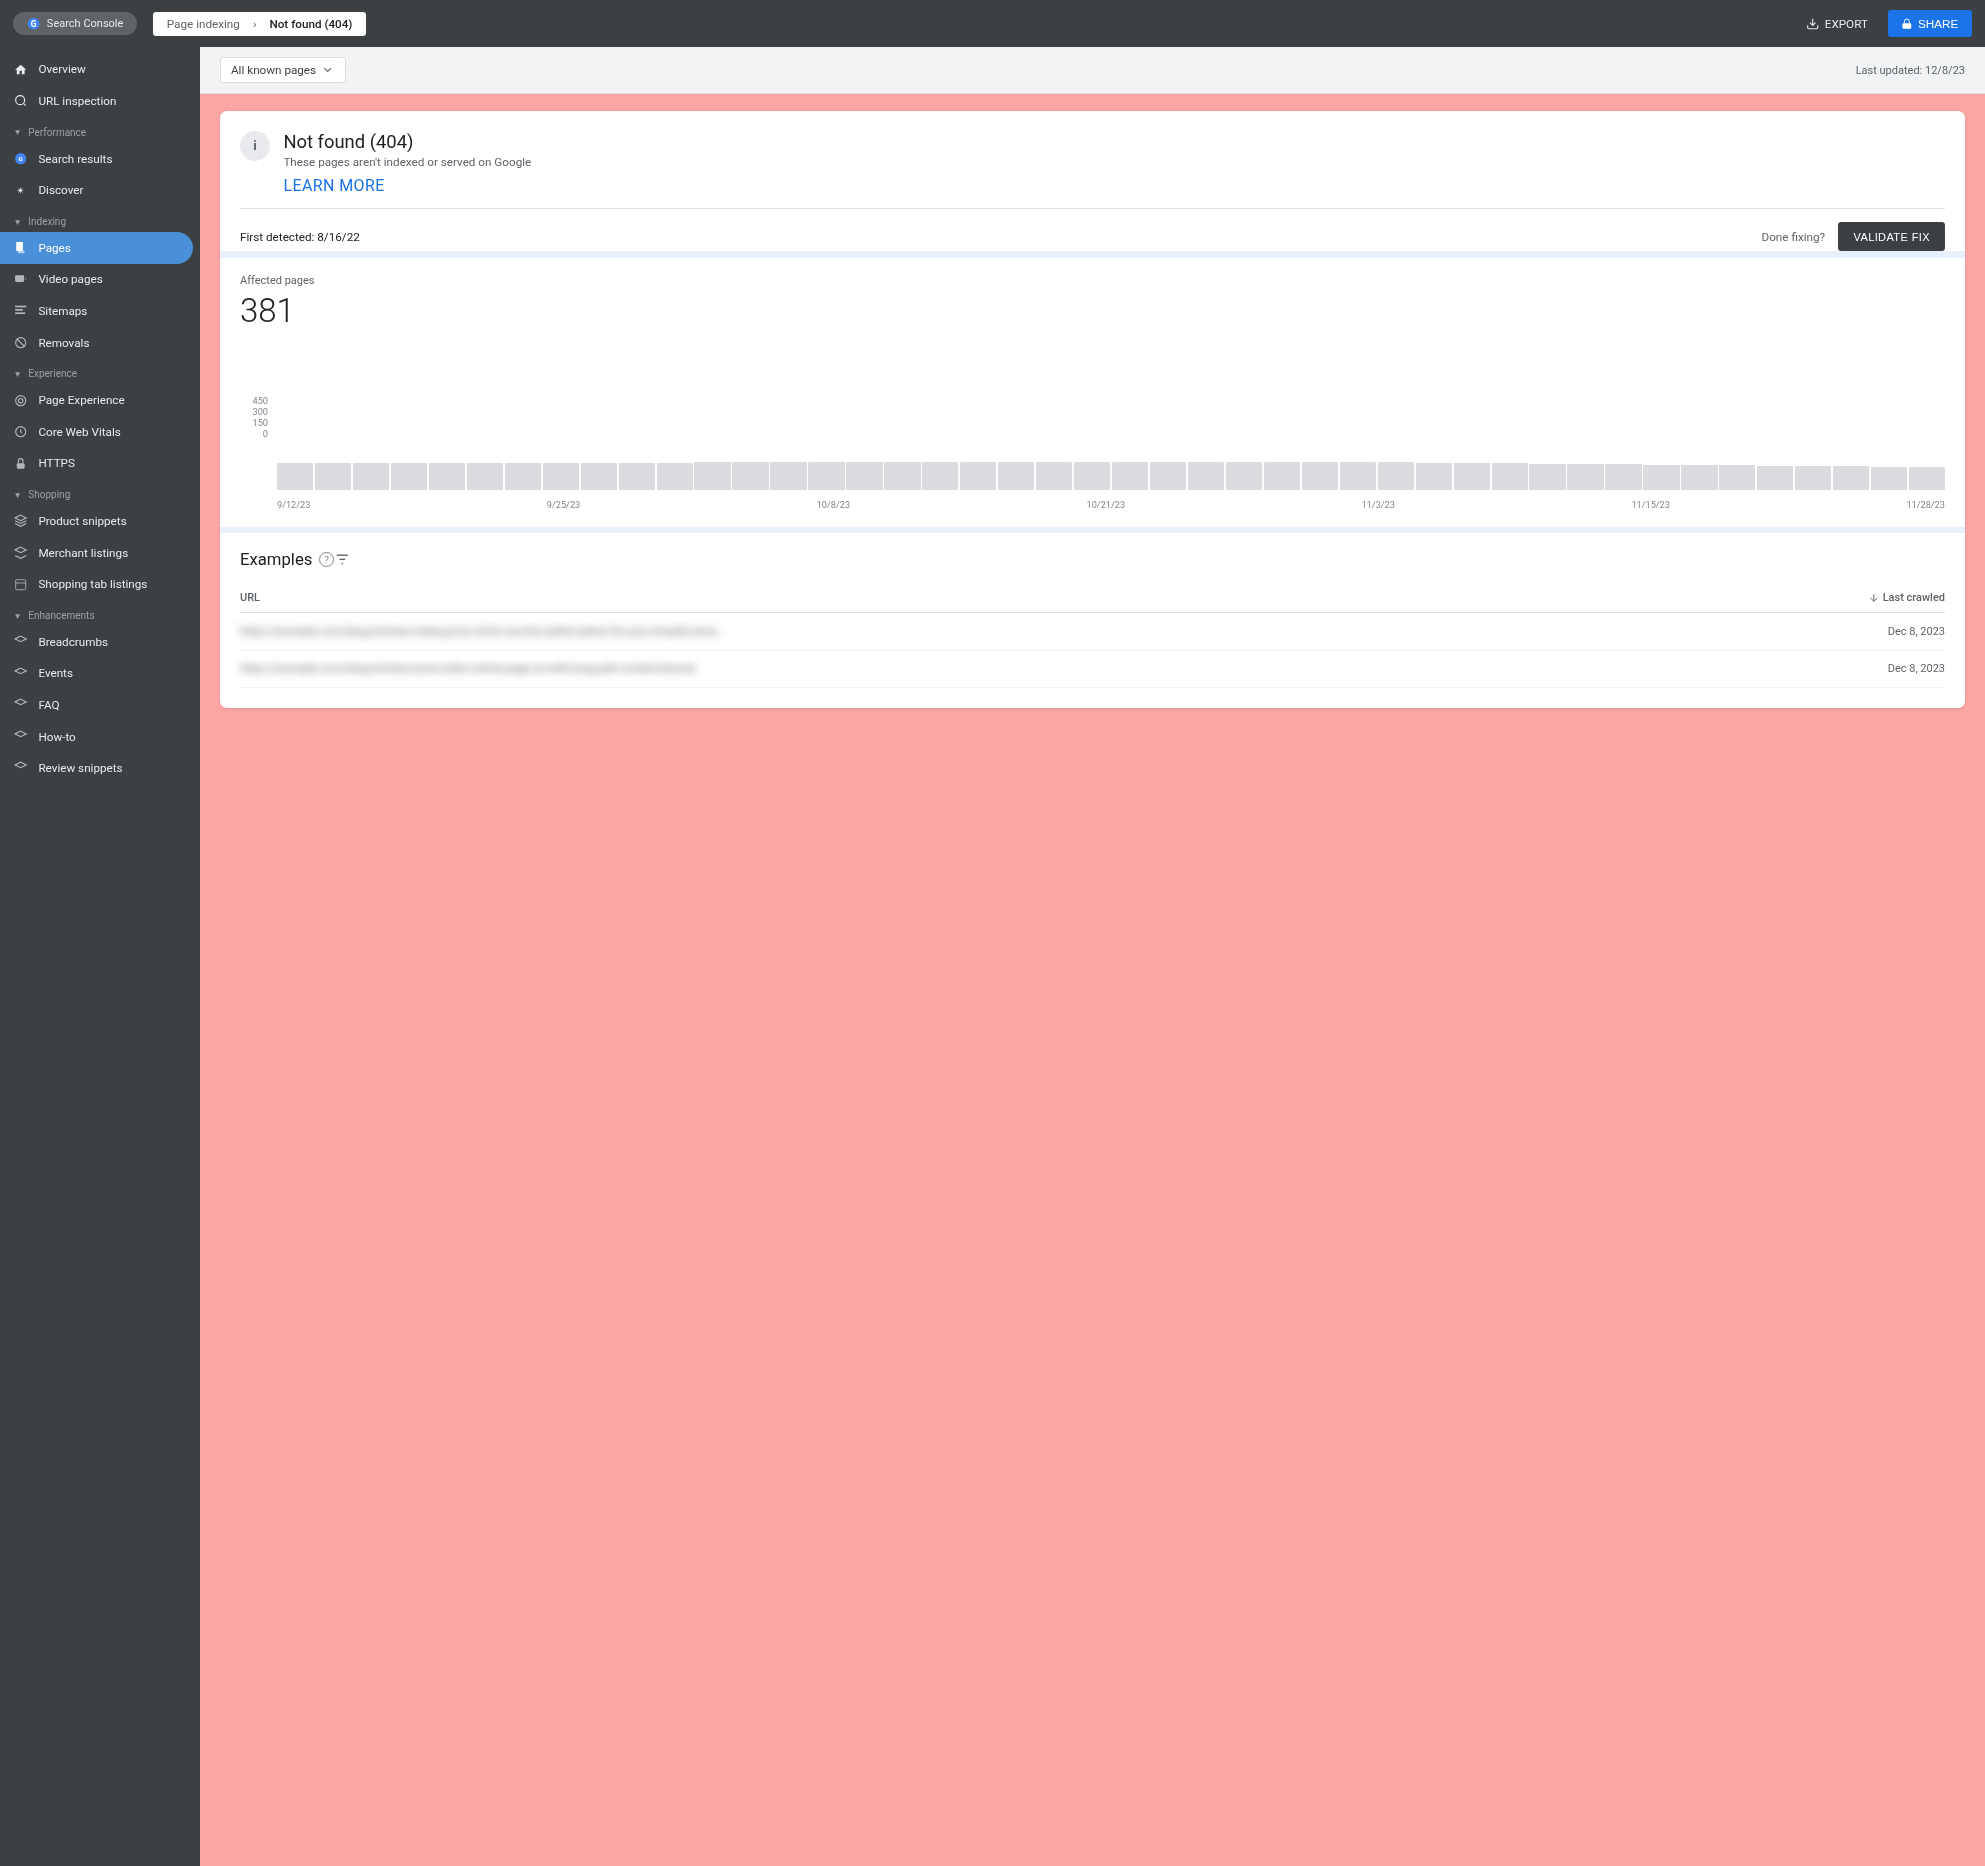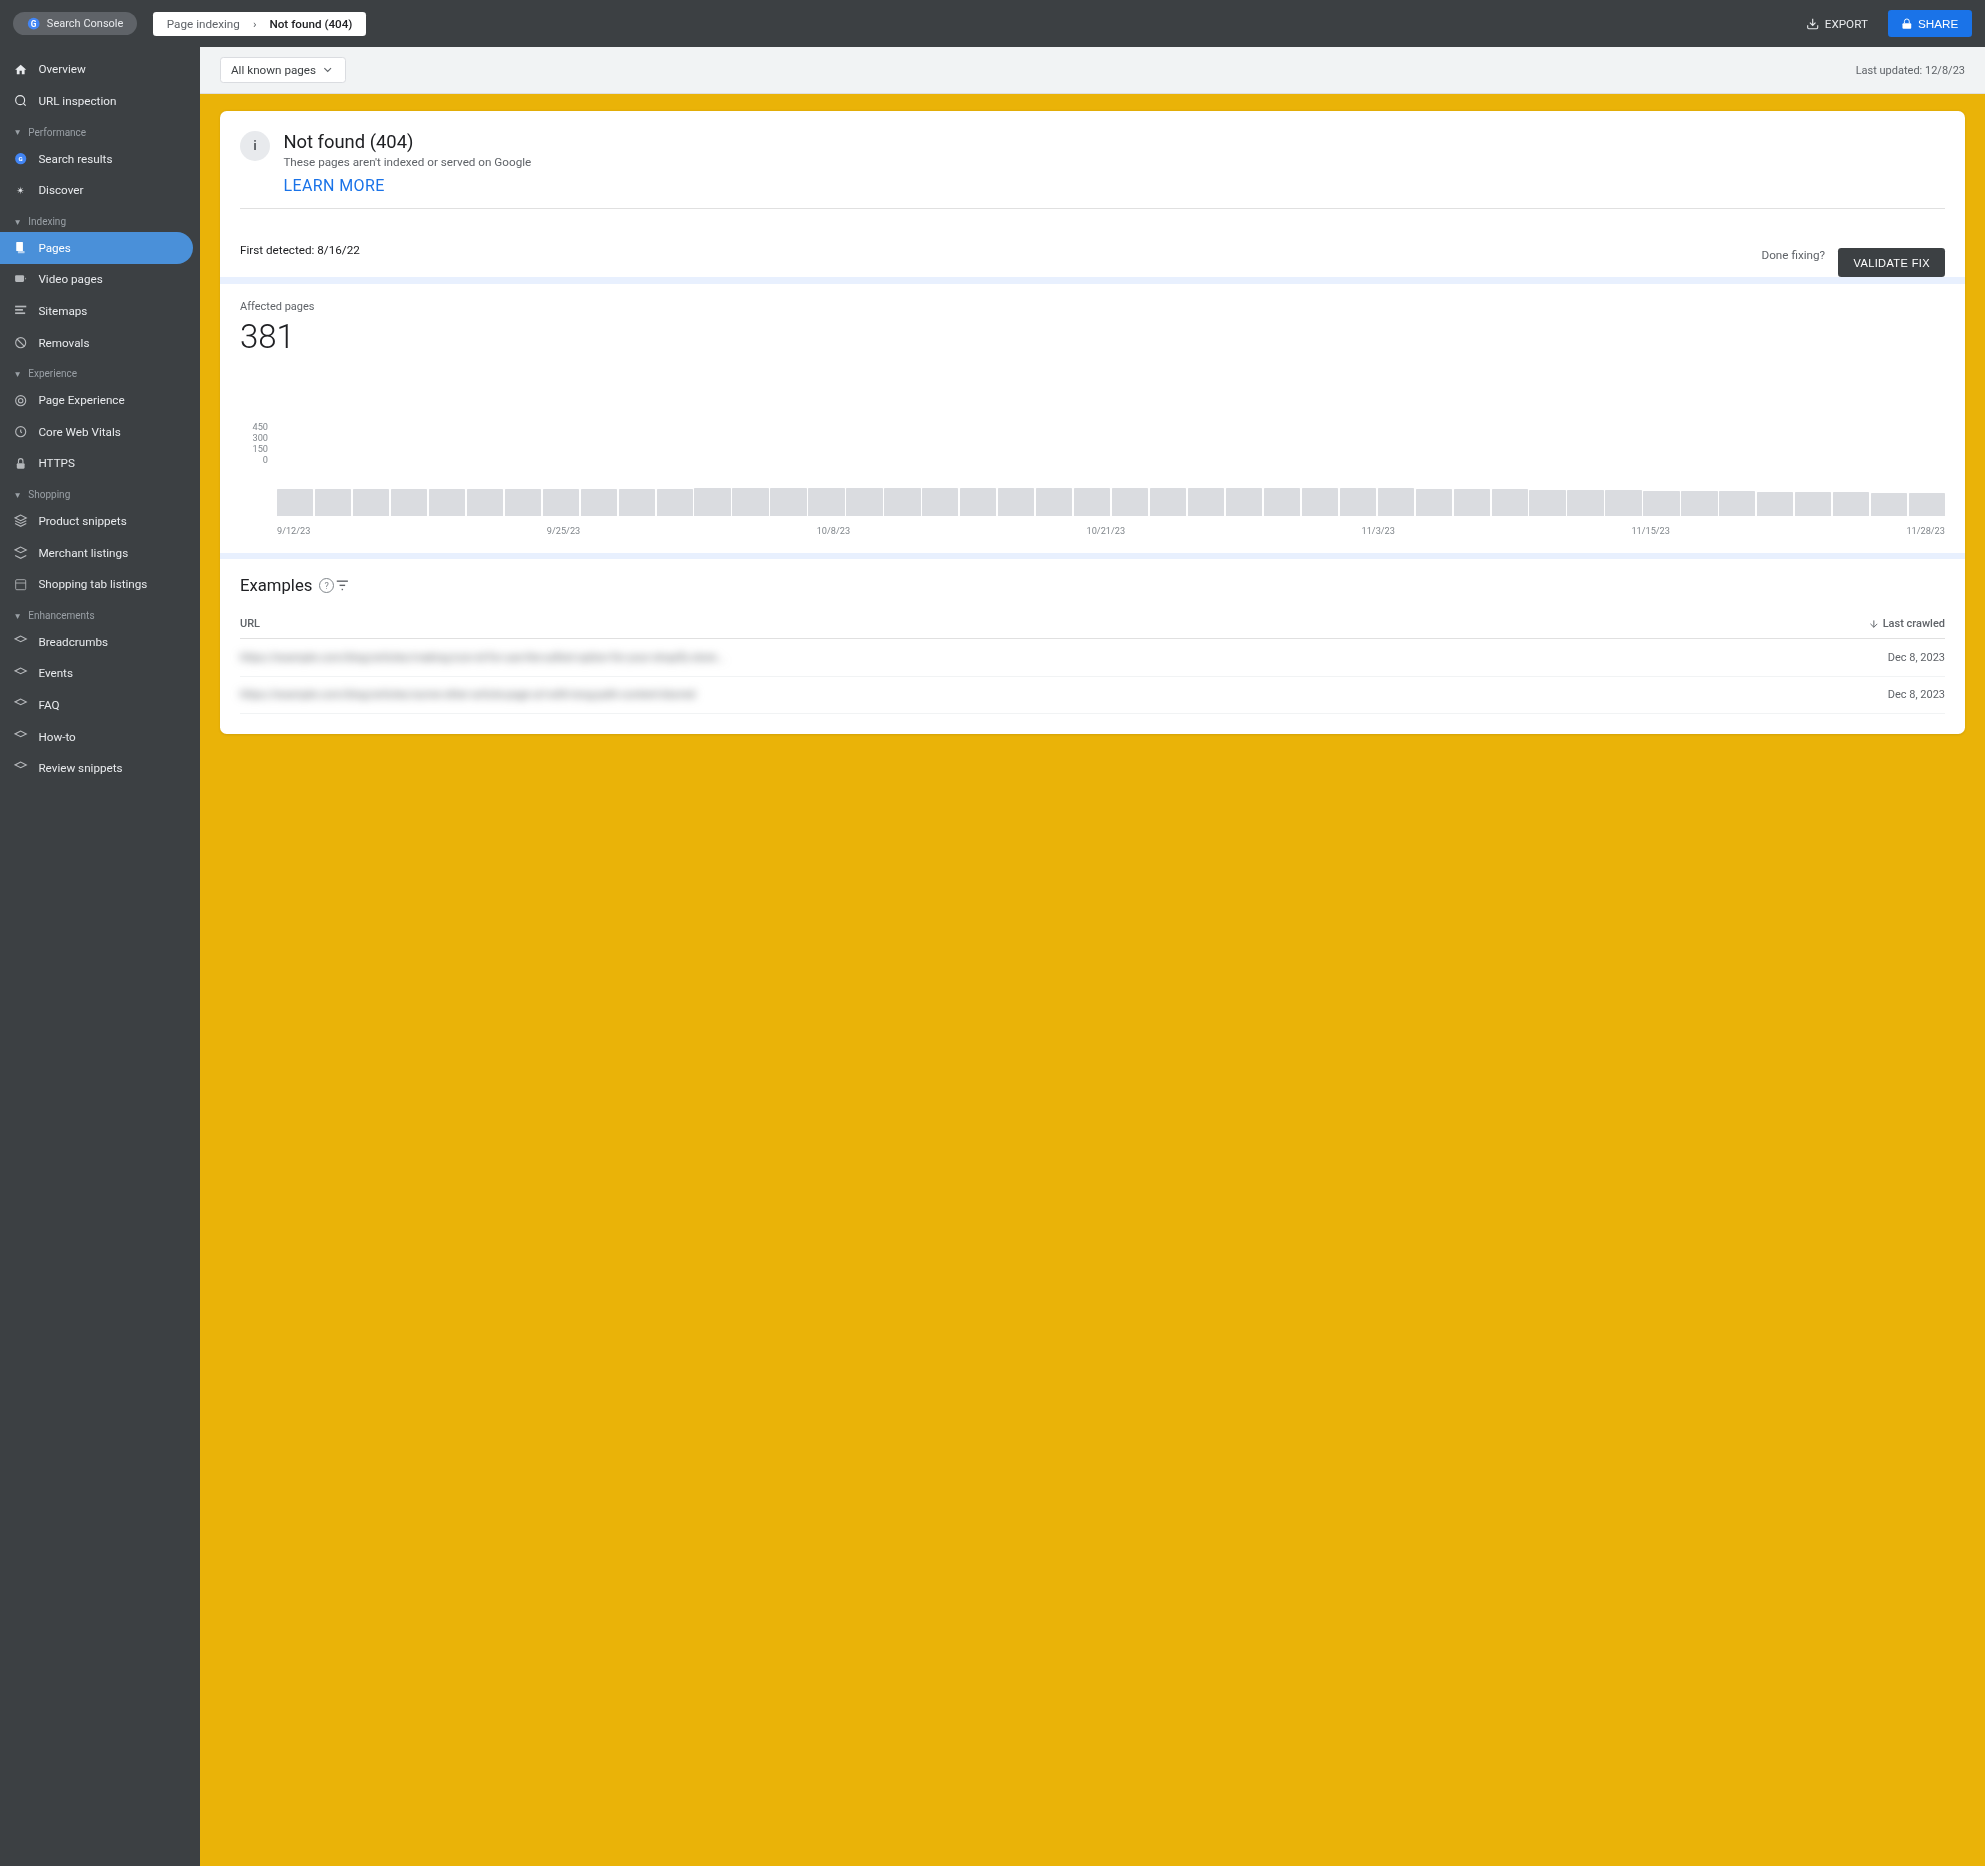--- a/index.html
+++ b/index.html
@@ -22,21 +22,21 @@
 
     
     .sidebar { width: 200px; background: #3c4043; overflow-y: auto; flex-shrink: 0; padding: 6.7px 0; }
     .sidebar-item { display: flex; align-items: center; gap: 10px; padding: 8.3px 13.4px; color: #e8eaed; cursor: pointer; font-size: 11.7px; border-radius: 0; }
     .sidebar-item.active { background: #4a90d9; color: #fff; border-radius: 0 16.7px 16.7px 0; margin-right: 6.7px; }
     .sidebar-section-header { display: flex; align-items: center; gap: 6.7px; padding: 10px 13.4px 5px; color: #9aa0a6; font-size: 10px; cursor: pointer; }
     .sidebar-section-header .chevron { font-size: 8.3px; }
     .sidebar-icon { width: 15px; height: 15px; display: flex; align-items: center; justify-content: center; flex-shrink: 0; }
 
     
-    .main-content { flex: 1; overflow-y: auto; background: #eab308; }
+    .main-content { flex: 1; overflow-y: auto; background: #fca5a5; }
 
     
     .sub-header { background: #f1f3f4; padding: 10px 20px; display: flex; align-items: center; justify-content: space-between; border-bottom: 0.8px solid #e0e0e0; }
     .filter-dropdown { display: flex; align-items: center; gap: 5px; background: #fff; border: 0.8px solid #dadce0; border-radius: 3.3px; padding: 5px 10px; cursor: pointer; font-size: 11.7px; color: #3c4043; }
     .last-updated { color: #5f6368; font-size: 11px; }
 
     
     .content-area { padding: 16.7px 20px; }
 
     
@@ -346,21 +346,21 @@
           </div>
         </div>
 
         <hr class="divider">
 
         <div class="detection-row">
           <span class="first-detected">
             <span>First detected:</span>
             <span>8/16/22</span>
           </span>
-          <div style="display:flex; align-items:flex-start; gap:13.4px;margin-top:26px;">
+          <div style="display:flex; align-items:center; gap:13.4px;">
             <span style="color:#5f6368;font-size:11.7px;">Done fixing?</span>
             <button class="validate-btn">VALIDATE FIX</button>
           </div>
         </div>
 
         <div class="section-divider"></div>
 
         <div class="affected-label">Affected pages</div>
         <div class="affected-number">381</div>
 

